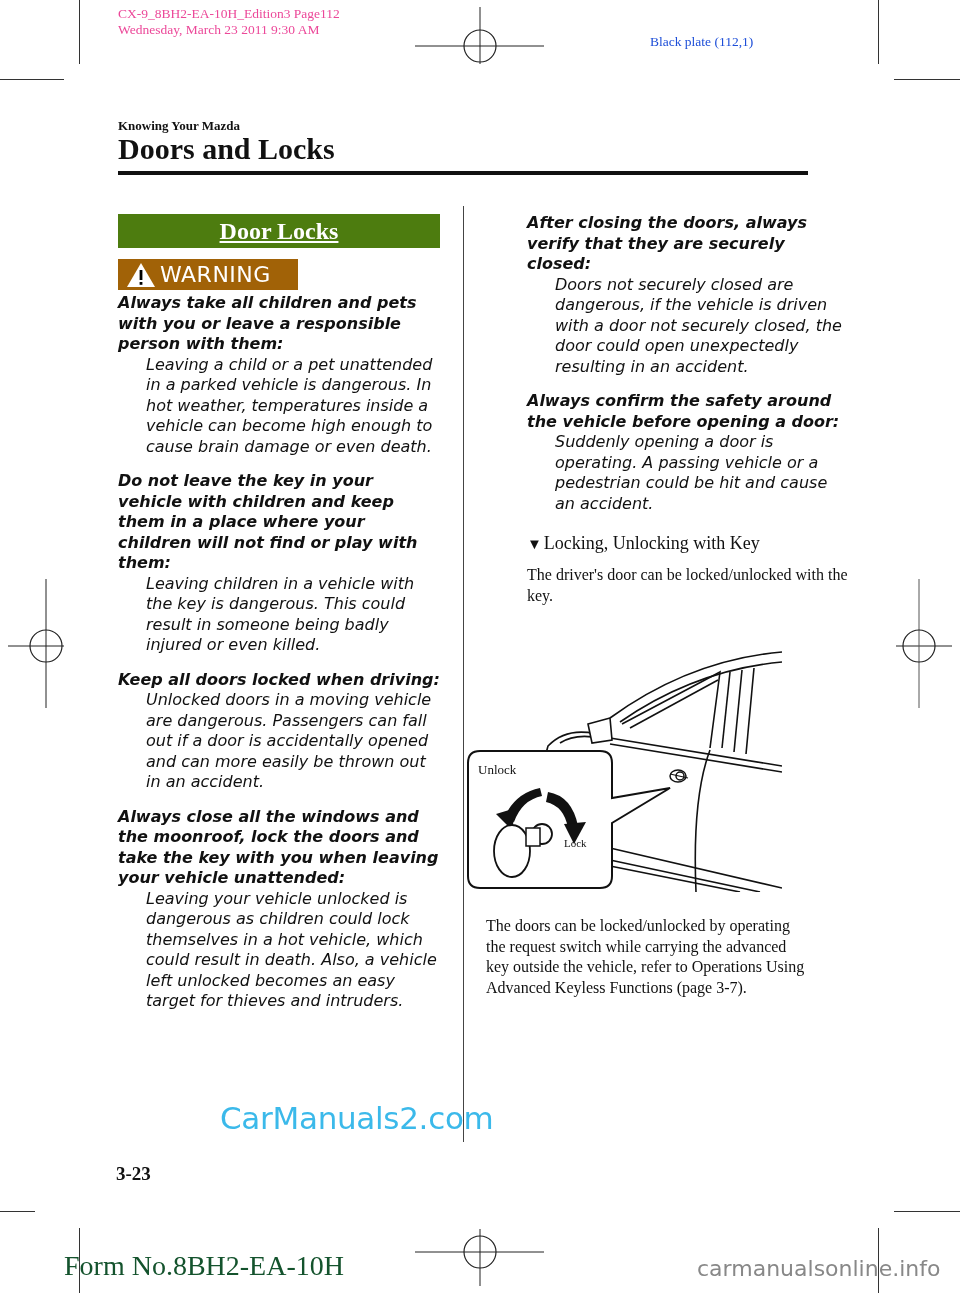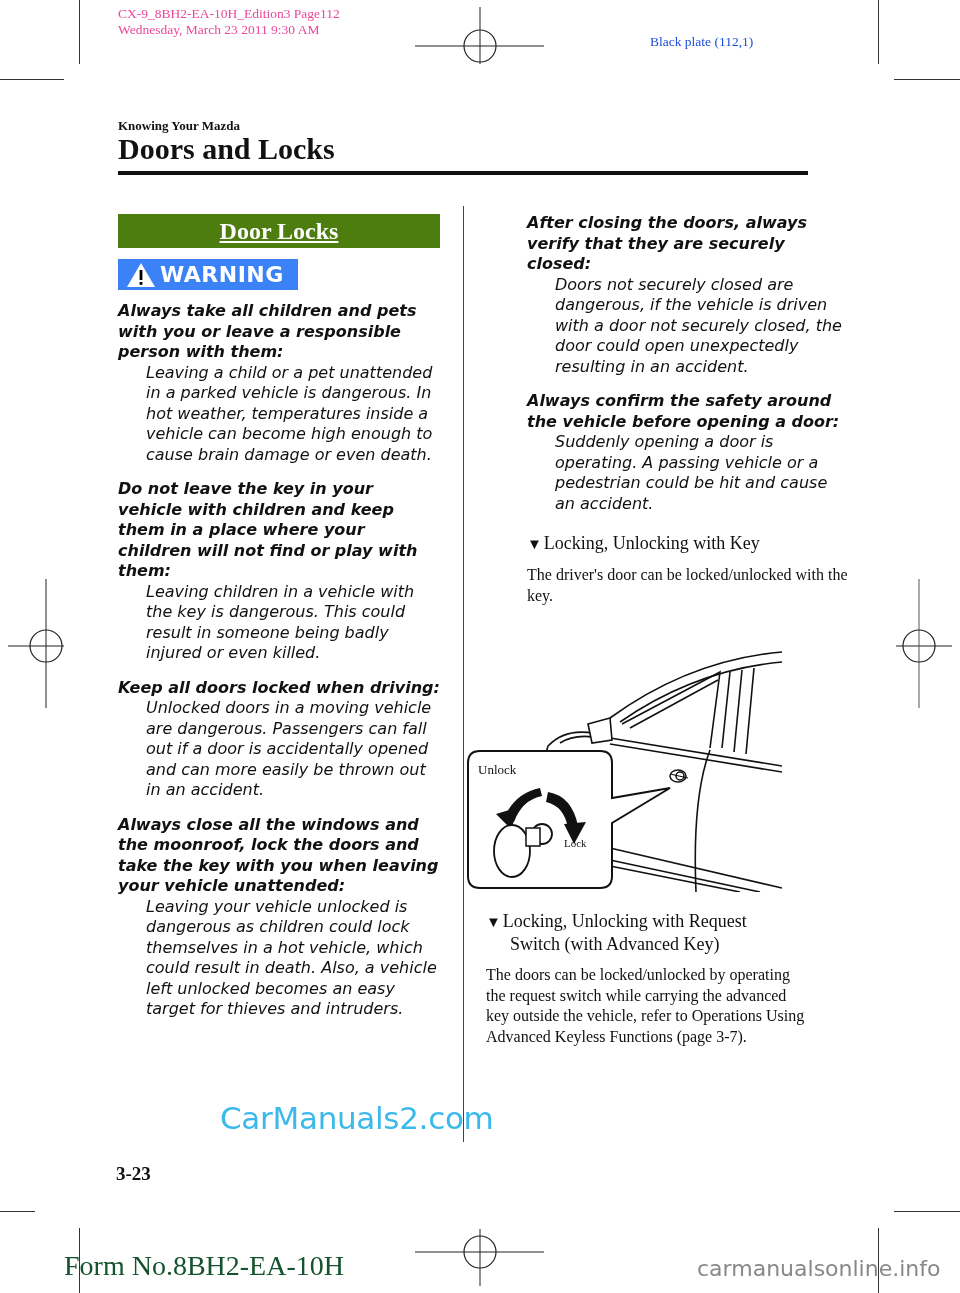--- a/index.html
+++ b/index.html
@@ -13,23 +13,23 @@
   .plate { left: 650px; top: 34px; font-size: 13.5px; color: #1d4ed8; }
   .section-label { left: 118px; top: 118px; font-size: 13px; font-weight: bold; }
   .page-title { left: 118px; top: 131px; font-size: 30px; font-weight: bold; line-height: 36px; }
   .title-rule { left: 118px; top: 171px; width: 690px; height: 4px; background: #111; }
 
   .col-divider { left: 463px; top: 206px; width: 1px; height: 936px; background: #444; }
 
   .left-col { left: 118px; top: 214px; width: 322px; }
   .banner { background: #4d7c0f; color: #fff; height: 34px; line-height: 34px; text-align: center;
             font-size: 24px; font-weight: bold; margin-bottom: 11px; text-decoration: underline; }
-  .warning { display: inline-flex; align-items: center; background: #3b82f6; color: #fff;
+  .warning { display: inline-flex; align-items: center; background: #a16207; color: #fff;
              height: 31px; width: 180px; box-sizing: border-box; padding-left: 8px;
-             font-size: 22px; font-weight: bold; letter-spacing: 0.5px; margin-bottom: 11px; }
+             font-size: 22px; font-weight: normal; letter-spacing: 0.5px; margin-bottom: 3px; }
   .warning svg { margin-right: 4px; }
 
   .w-item { margin-bottom: 14px; }
   .w-head { font-size: 16px; line-height: 20.5px; font-style: italic; font-weight: bold; }
   .w-body { font-size: 16px; line-height: 20.5px; font-style: italic; padding-left: 28px; }
 
   .right-col { left: 486px; top: 213px; width: 322px; margin-left: 41px; }
   .sub-head { font-size: 18px; font-weight: normal; line-height: 22px; margin-top: 4px; }
   .sub-head .tri { font-size: 15px; margin-right: 2px; }
   .sub-head .indent { padding-left: 24px; display: inline-block; }
@@ -174,23 +174,19 @@
 
     <ellipse cx="52" cy="203" rx="18" ry="26" fill="#fff" stroke="#111" stroke-width="1.8"></ellipse>
     <circle cx="82" cy="186" r="10" fill="#fff" stroke="#111" stroke-width="1.8"></circle>
     <rect x="66" y="180" width="14" height="18" fill="#fff" stroke="#111" stroke-width="1.5"></rect>
   </svg>
   <div class="abs serif" style="left:18px;top:114px;font-size:13px;">Unlock</div>
   <div class="abs serif" style="left:104px;top:189px;font-size:11px;">Lock</div>
 </div>
 
 <div class="abs serif" style="left:486px;top:906px;width:330px;">
-  <div class="sub-head">
-    <span class="tri">▼</span><span>Locking, Unlocking with Request</span><br>
-    <span class="indent">Switch (with Advanced Key)</span>
-  </div>
   <div class="para" style="width:320px;">The doors can be locked/unlocked by operating the request switch while carrying the advanced key outside the vehicle, refer to Operations Using Advanced Keyless Functions (page 3-7).</div>
 </div>
 
 <div class="abs watermark sans">CarManuals2.com</div>
 <div class="abs page-num serif">3-23</div>
 <div class="abs form-no serif">Form No.8BH2-EA-10H</div>
 <div class="abs site sans">carmanualsonline.info</div>
 
 </body></html>

